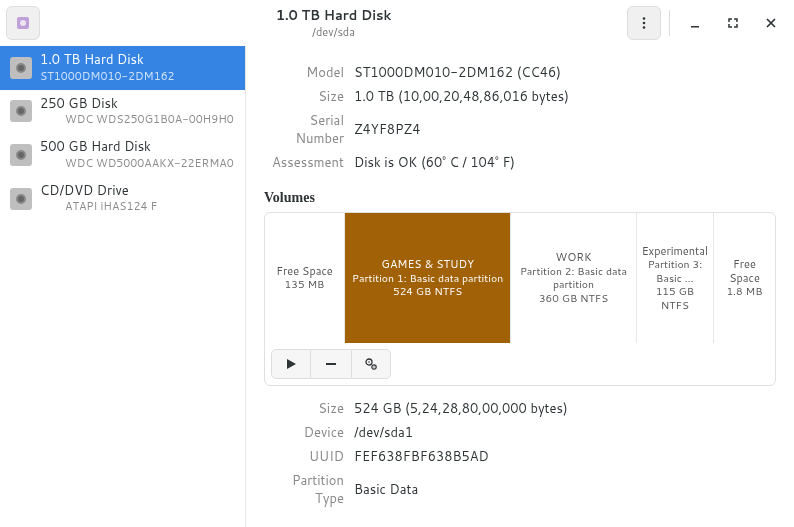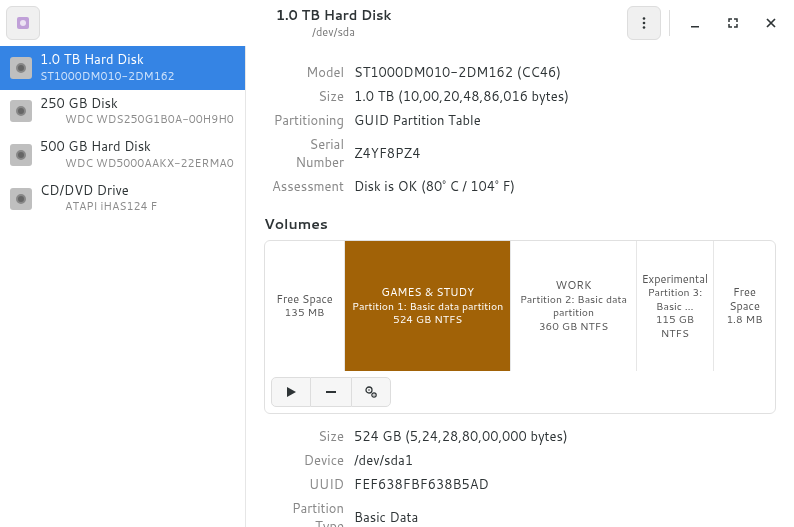--- a/index.html
+++ b/index.html
@@ -118,20 +118,21 @@
       flex-shrink: 0;
     }
     .detail-value {
       font-size: 13px;
       color: #2e3436;
     }
     .section-title {
       font-weight: 700;
       font-size: 14px;
       margin: 16px 0 6px 0;
+      font-family: Liberation Serif, serif;
     }
     .volumes-wrap {
       border: 1px solid #e0e0e0;
       border-radius: 6px;
       overflow: hidden;
       background: #fff;
     }
     .volumes-bar {
       display: flex;
       height: 130px;
@@ -263,30 +264,26 @@
     <div>
       <div class="detail-row">
           <div class="detail-label">Model</div>
           <div class="detail-value">ST1000DM010-2DM162 (CC46)</div>
         </div>
       <div class="detail-row">
           <div class="detail-label">Size</div>
           <div class="detail-value">1.0 TB (10,00,20,48,86,016 bytes)</div>
         </div>
       <div class="detail-row">
-          <div class="detail-label">Partitioning</div>
-          <div class="detail-value">GUID Partition Table</div>
-        </div>
-      <div class="detail-row">
           <div class="detail-label">Serial Number</div>
           <div class="detail-value">Z4YF8PZ4</div>
         </div>
       <div class="detail-row">
           <div class="detail-label">Assessment</div>
-          <div class="detail-value">Disk is OK (80° C / 104° F)</div>
+          <div class="detail-value">Disk is OK (60° C / 104° F)</div>
         </div>
     </div>
 
     <div class="section-title">Volumes</div>
     <div class="volumes-wrap">
       <div class="volumes-bar" id="volumes-bar">
           <div class="vol" style="width: 84px;">
             <div class="vol-name">Free Space</div>
             <div class="vol-sub">135 MB</div>
           </div>

